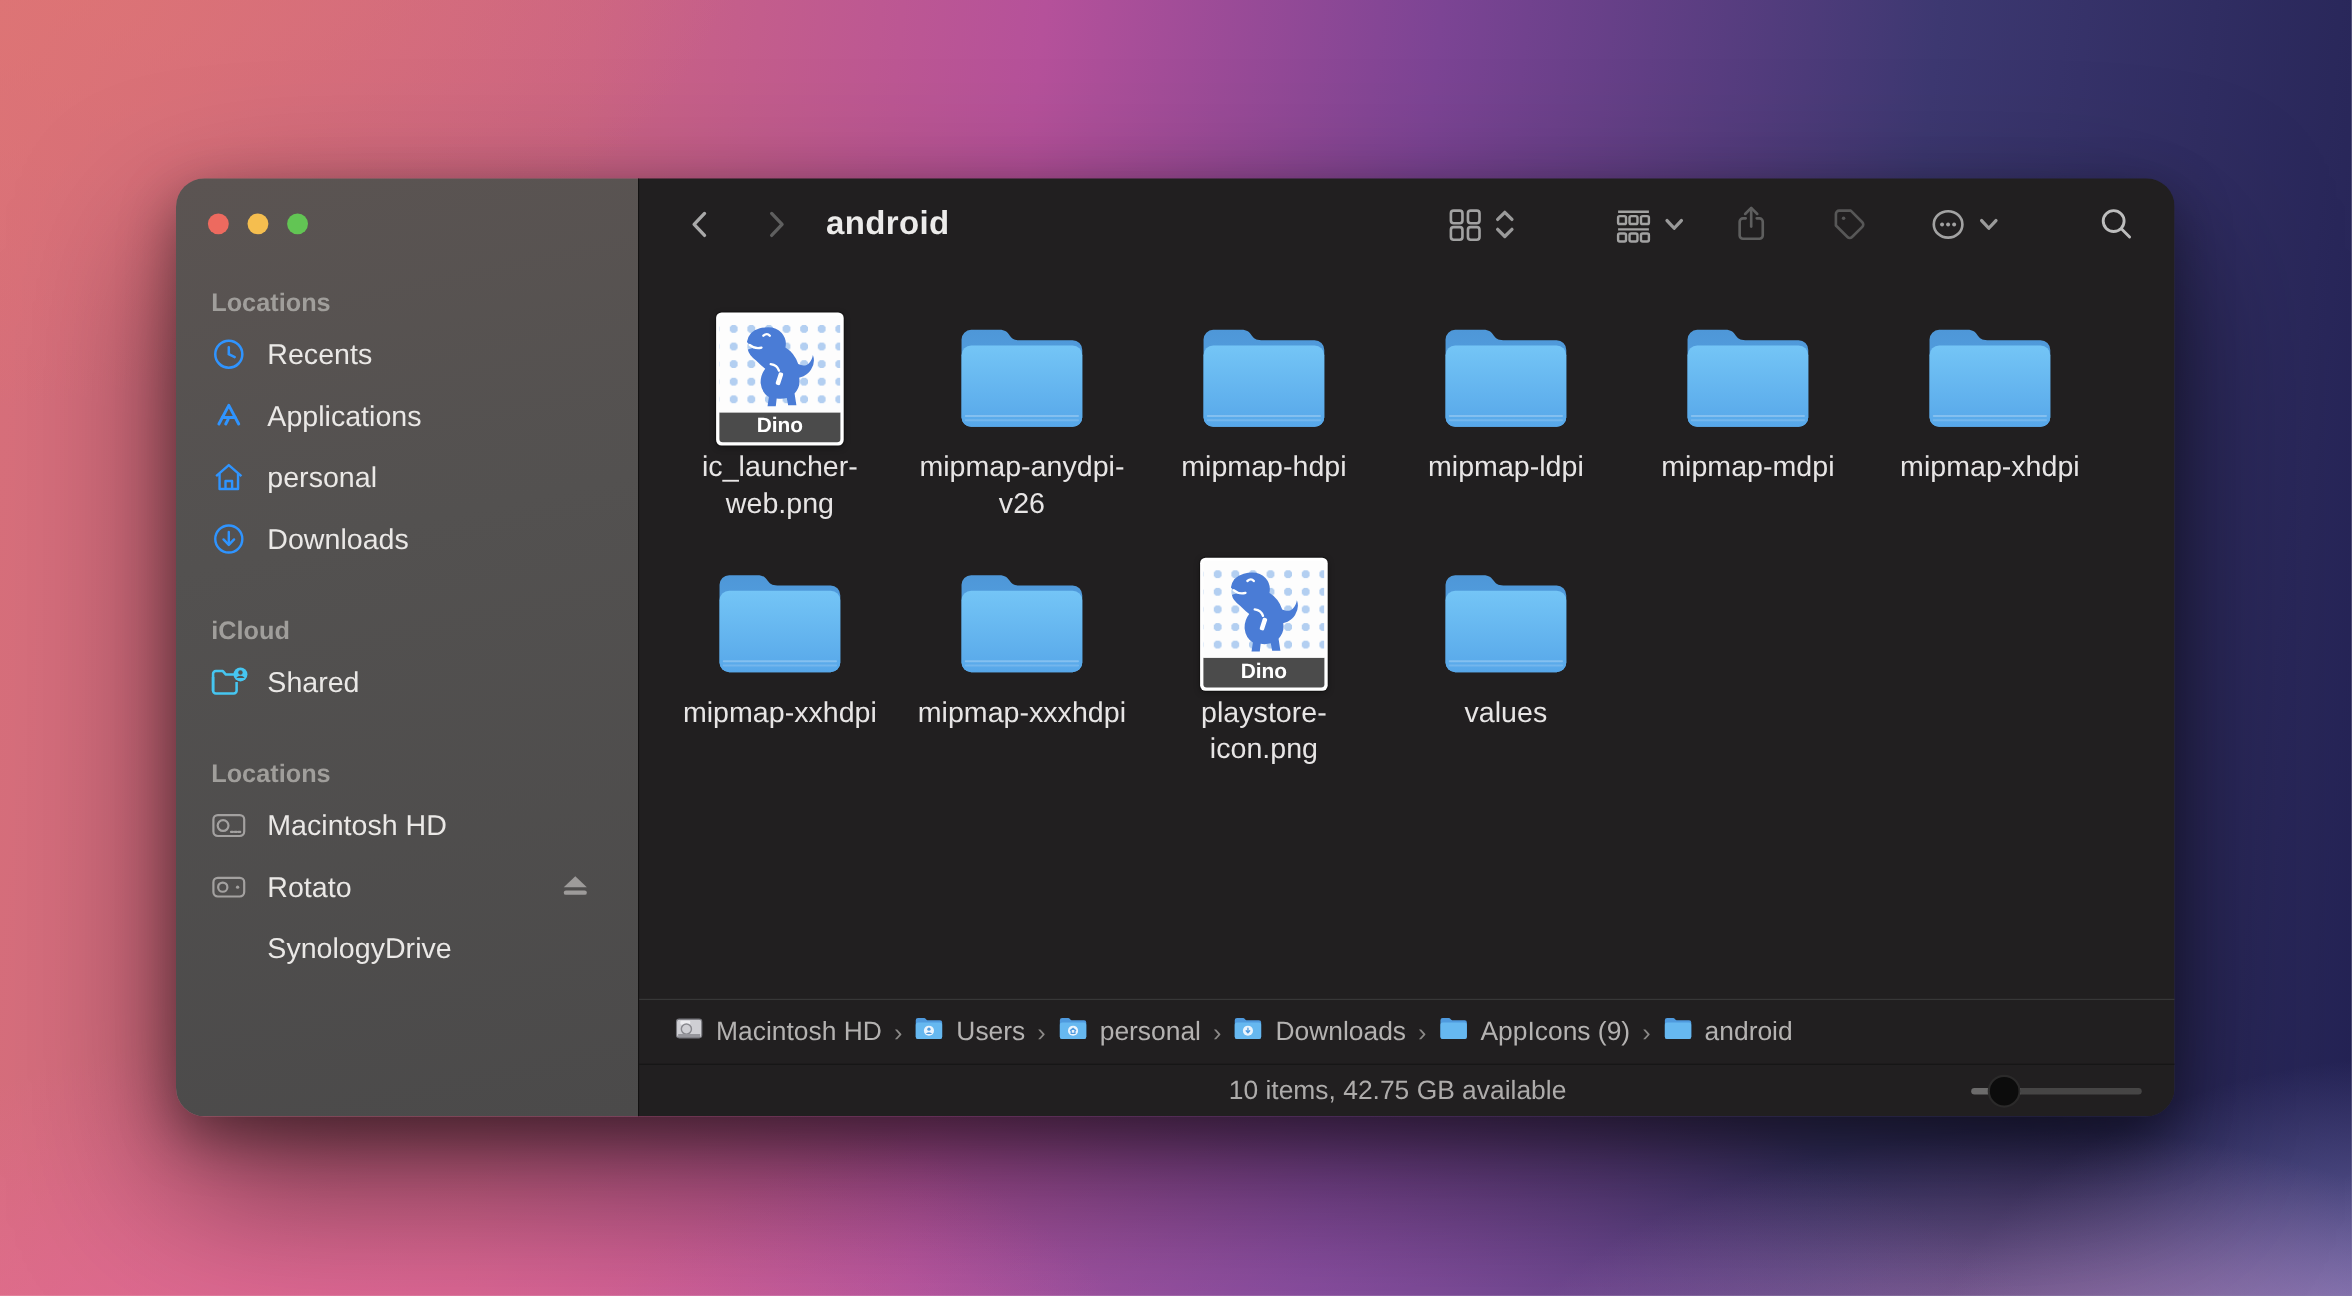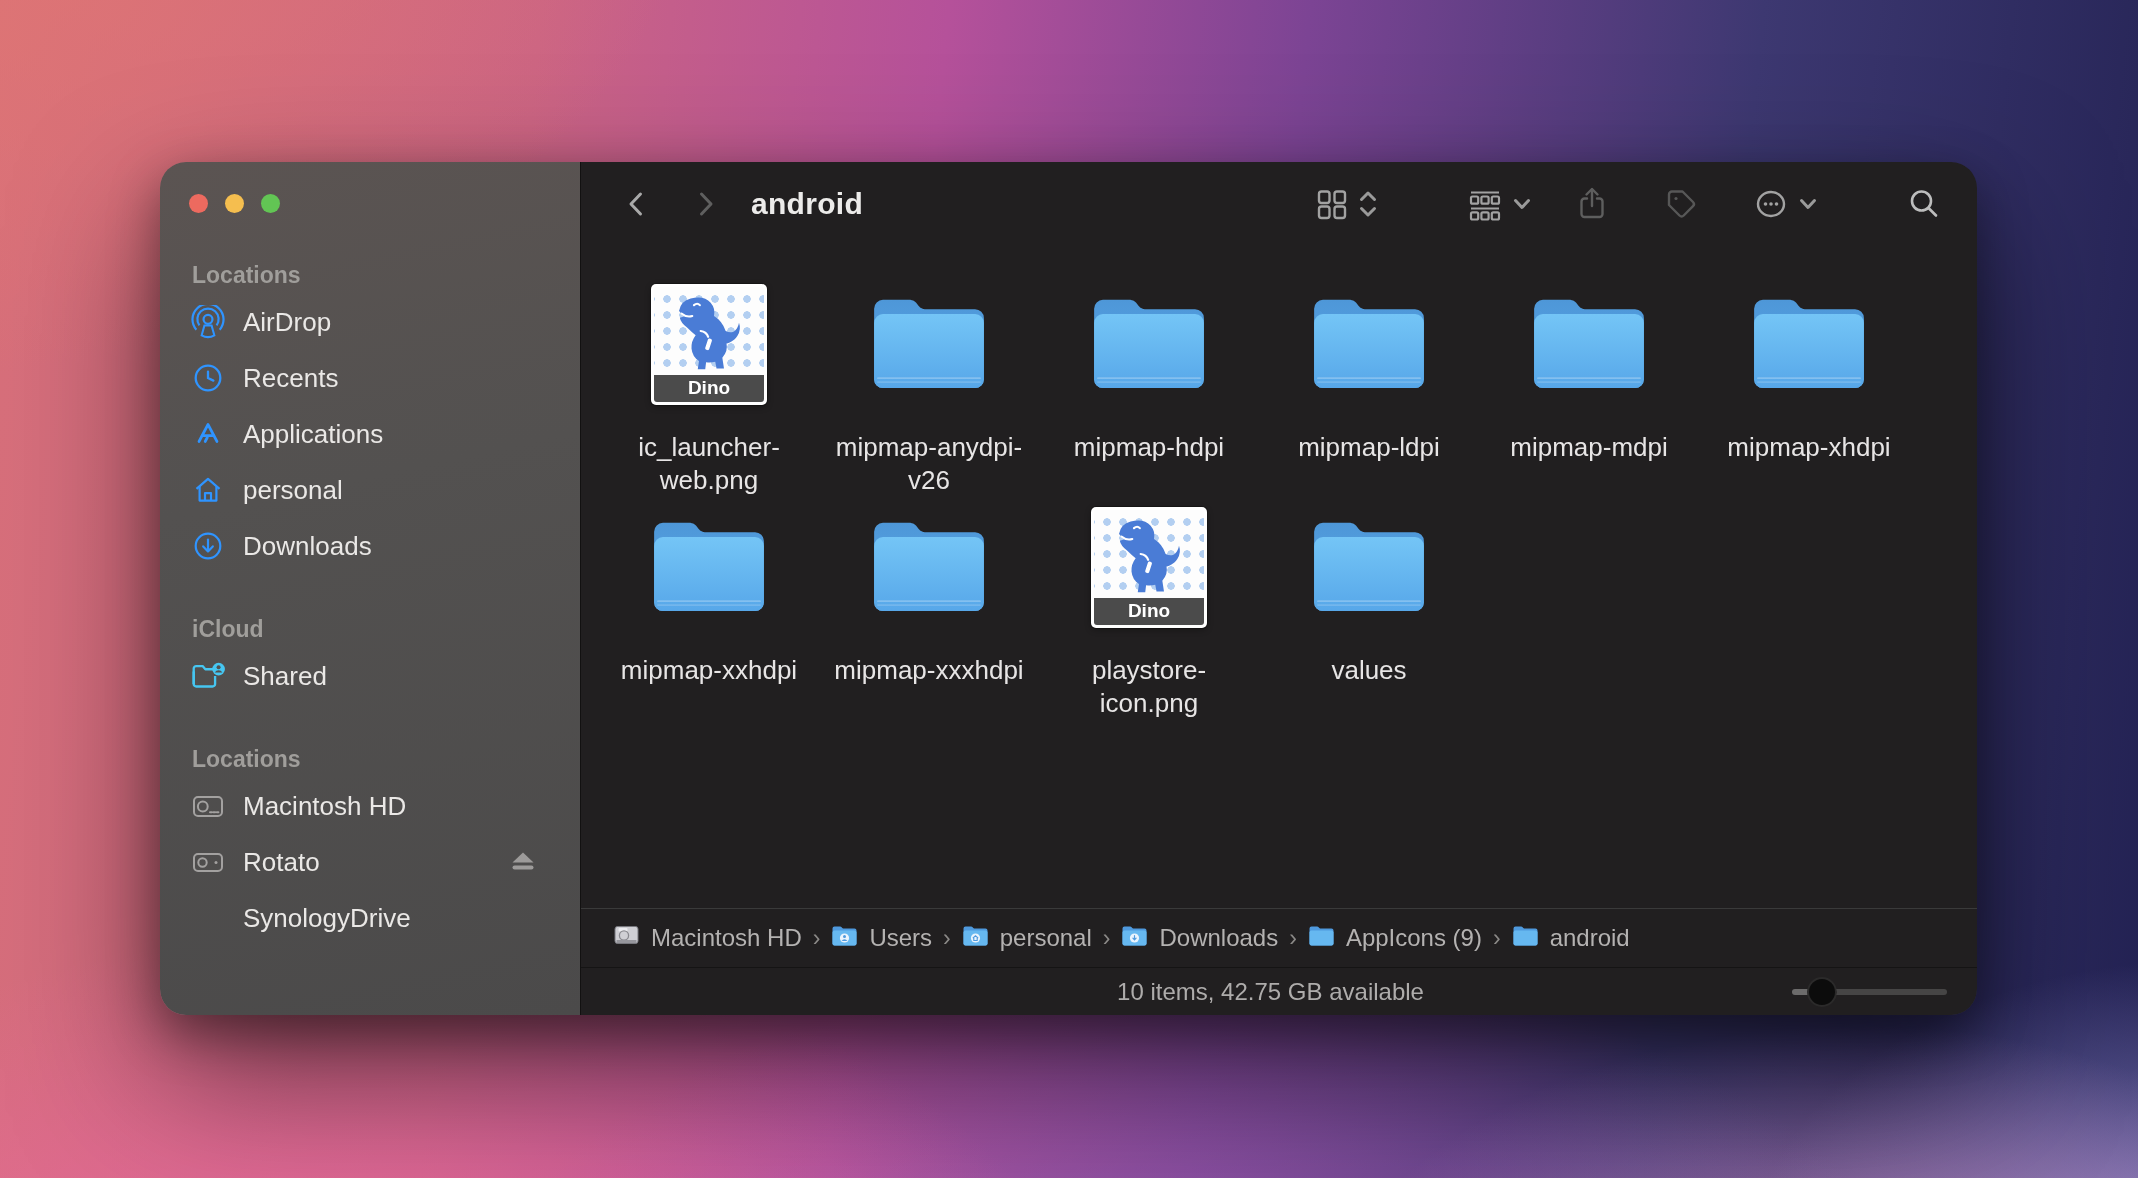--- a/index.html
+++ b/index.html
@@ -40,21 +40,21 @@
   .nav-fwd{margin-left:28px;}
   .tb-title{margin-left:26px;font-size:30px;font-weight:700;color:#ecebea;letter-spacing:.3px;}
   .tb-right{margin-left:auto;display:flex;align-items:center;}
   .tb-btn{display:flex;align-items:center;justify-content:center;}
   .m90{margin-left:88px;} .m55{margin-left:55px;} .m45{margin-left:42px;} .m8{margin-left:8px;}
   
   .content{flex:1;position:relative;overflow:hidden;padding-left:45px;}
   .grid{position:absolute;left:18px;top:36px;display:grid;grid-template-columns:repeat(6,220px);grid-auto-rows:223px;}
   .file{display:flex;flex-direction:column;align-items:center;}
   .icon-box{height:124px;display:flex;align-items:center;justify-content:center;}
-  .file-label{margin-top:25px;width:198px;text-align:center;font-size:26px;line-height:33px;color:#e7e5e5;overflow-wrap:break-word;}
+  .file-label{margin-top:2px;width:198px;text-align:center;font-size:26px;line-height:33px;color:#e7e5e5;overflow-wrap:break-word;}
   .thumb{background:#fff;border-radius:5px;padding:3px;box-shadow:0 0 0 1px rgba(0,0,0,.25),0 2px 6px rgba(0,0,0,.3);}
   .thumb-img{
     width:110px;height:88px;position:relative;overflow:hidden;border-radius:2px 2px 0 0;
     background-color:#fdfdfd;
     background-image:radial-gradient(circle,#b3cff1 3.5px,rgba(0,0,0,0) 4px);
     background-size:16px 16px;background-position:5px 4px;
   }
   .thumb-img svg{position:absolute;left:12px;top:4px;}
   .thumb-banner{width:110px;height:27px;background:#4b4b4b;border-radius:0 0 3px 3px;
     display:flex;align-items:center;justify-content:center;color:#fff;font-size:19px;font-weight:700;}
@@ -79,31 +79,20 @@
   <div class="sidebar">
     <div class="traffic">
       <div class="dot" style="background: rgb(237, 106, 95);"></div>
       <div class="dot" style="background: rgb(245, 190, 79);"></div>
       <div class="dot" style="background: rgb(98, 197, 84);"></div>
     </div>
     <div class="sb-content" id="sb-content">
   <div class="sb-section">
     <div class="sb-title">Locations</div>
     <div>
-  <div class="sb-item">
-    <span class="sb-icon">
-                <svg width="34" height="34" viewBox="0 0 32 32" fill="none" stroke="#2f94ff" stroke-width="2.1">
-                  <circle cx="16" cy="13.5" r="4.2"></circle>
-                  <path d="M7.9 19.2 a10 10 0 1 1 16.2 0"></path>
-                  <path d="M5 23.2 a14.6 14.6 0 1 1 22 0"></path>
-                  <path d="M12.6 19.4 L10 28.6 a12.5 12.5 0 0 0 12 0 L19.4 19.4 Z" fill="#515150" stroke-width="1.9"></path>
-                </svg>
-              </span>
-    <span class="sb-label">AirDrop</span>
-  </div>
 
   <div class="sb-item">
     <span class="sb-icon">
                 <svg width="32" height="32" viewBox="0 0 32 32" fill="none" stroke="#2f94ff" stroke-width="2.3" stroke-linecap="round">
                   <circle cx="16" cy="16" r="12.3"></circle>
                   <path d="M16 9.6 V16 l5.4 2.6"></path>
                 </svg>
               </span>
     <span class="sb-label">Recents</span>
   </div>

